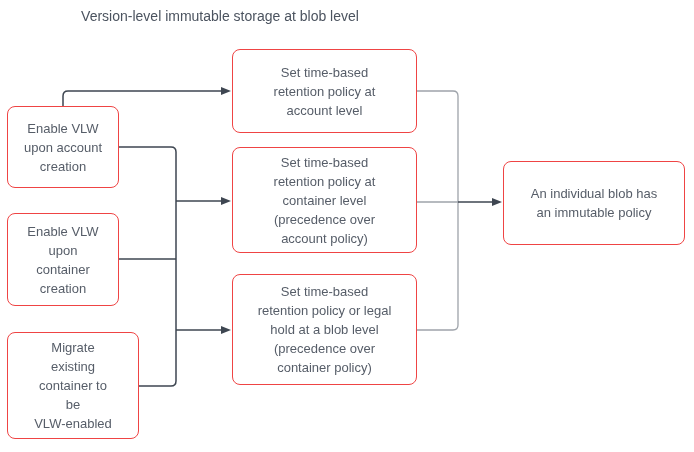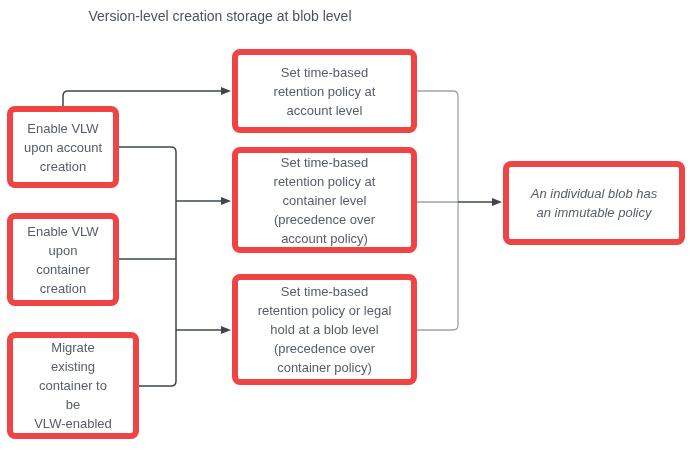--- a/index.html
+++ b/index.html
@@ -29,47 +29,47 @@
     position: absolute;
     left: 0;
     top: 0;
     width: 694px;
     height: 452px;
   }
   .node {
     position: absolute;
     box-sizing: border-box;
     background: #ffffff;
-    border: 6px solid #ef4444;
+    border: 1px solid #ef4444;
     border-radius: 8px;
     display: flex;
     align-items: center;
     justify-content: center;
     text-align: center;
     font-size: 13px;
     line-height: 19px;
     color: #565d68;
     white-space: pre-line;
     padding: 4px 6px;
   }
   
   #node-l1 { left: 7px;   top: 106px; width: 112px; height: 82px;  }
   #node-l2 { left: 7px;   top: 213px; width: 112px; height: 93px;  }
   #node-l3 { left: 7px;   top: 332px; width: 132px; height: 107px; }
   #node-m1 { left: 232px; top: 49px;  width: 185px; height: 84px;  }
   #node-m2 { left: 232px; top: 147px; width: 185px; height: 106px; }
   #node-m3 { left: 232px; top: 274px; width: 185px; height: 111px; }
-  #node-r1 { left: 503px; top: 161px; width: 182px; height: 84px; font-style: italic;  }
+  #node-r1 { left: 503px; top: 161px; width: 182px; height: 84px;  }
 </style>
 </head>
 <body>
 
 <div class="canvas">
 
-  <div class="diagram-title">Version-level creation storage at blob level</div>
+  <div class="diagram-title">Version-level immutable storage at blob level</div>
 
   <svg class="edges" width="694" height="452" viewBox="0 0 694 452" xmlns="http://www.w3.org/2000/svg">
     <defs>
       <marker id="arrow-dark" markerUnits="userSpaceOnUse" markerWidth="10" markerHeight="8" refX="0" refY="4" orient="auto">
         <path d="M0,0 L10,4 L0,8 Z" fill="#3e4651"></path>
       </marker>
     </defs>
 
     <g stroke="#3e4651" stroke-width="1.5" fill="none">
       <path d="M 63 106 L 63 96 Q 63 91 68 91 L 221 91" marker-end="url(#arrow-dark)"></path>

